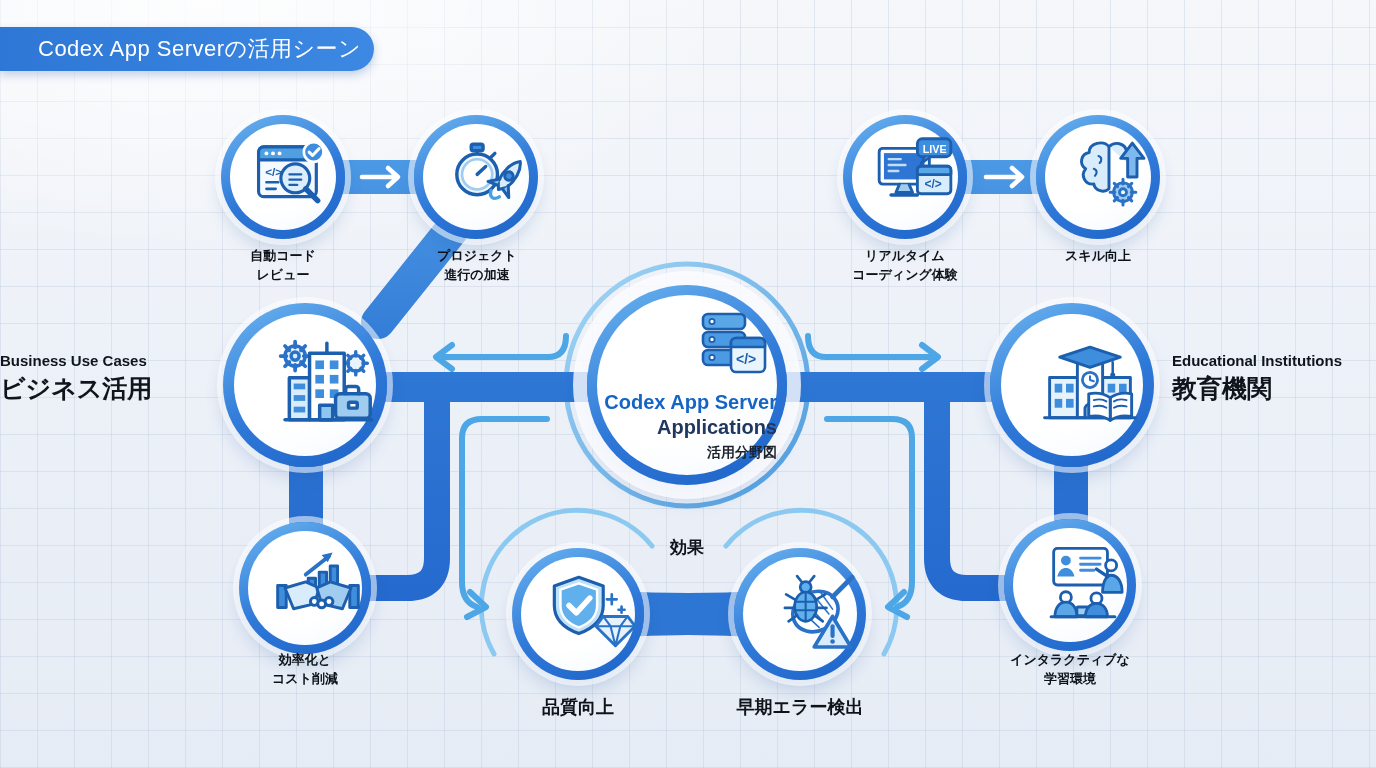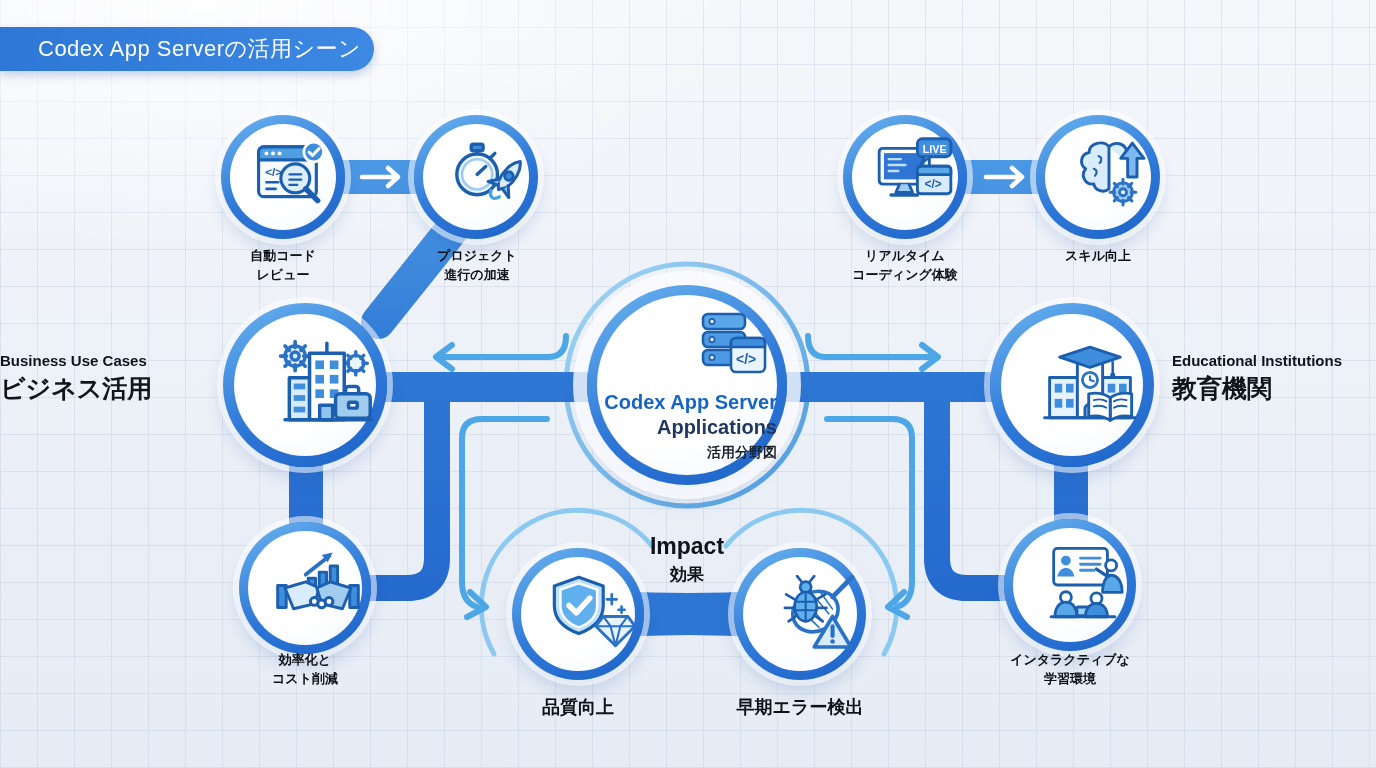--- a/index.html
+++ b/index.html
@@ -389,17 +389,16 @@
 
   <div class="side side-r" style="left:0;top:352px;width:206px">
     <span class="en">Business Use Cases</span>
     <span class="ja">ビジネス活用</span>
   </div>
   <div class="side" style="left:1172px;top:352px;width:200px">
     <span class="en">Educational Institutions</span>
     <span class="ja">教育機関</span>
   </div>
   <div class="impact-h" style="left:587px;top:533px;width:200px">
-    <span class="en">Impact</span>
     <span class="ja">効果</span>
   </div>
 
 </div>
 
 </body></html>

